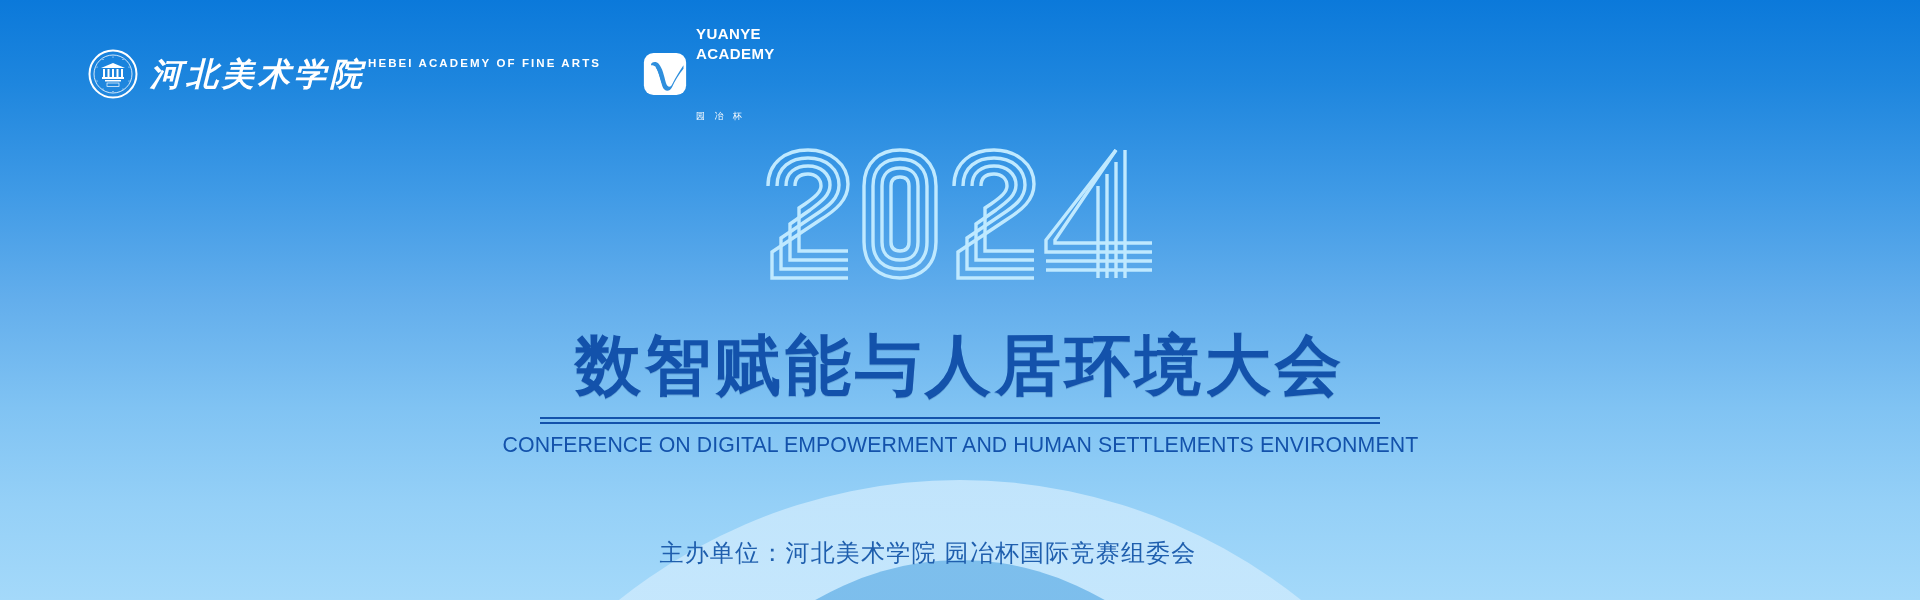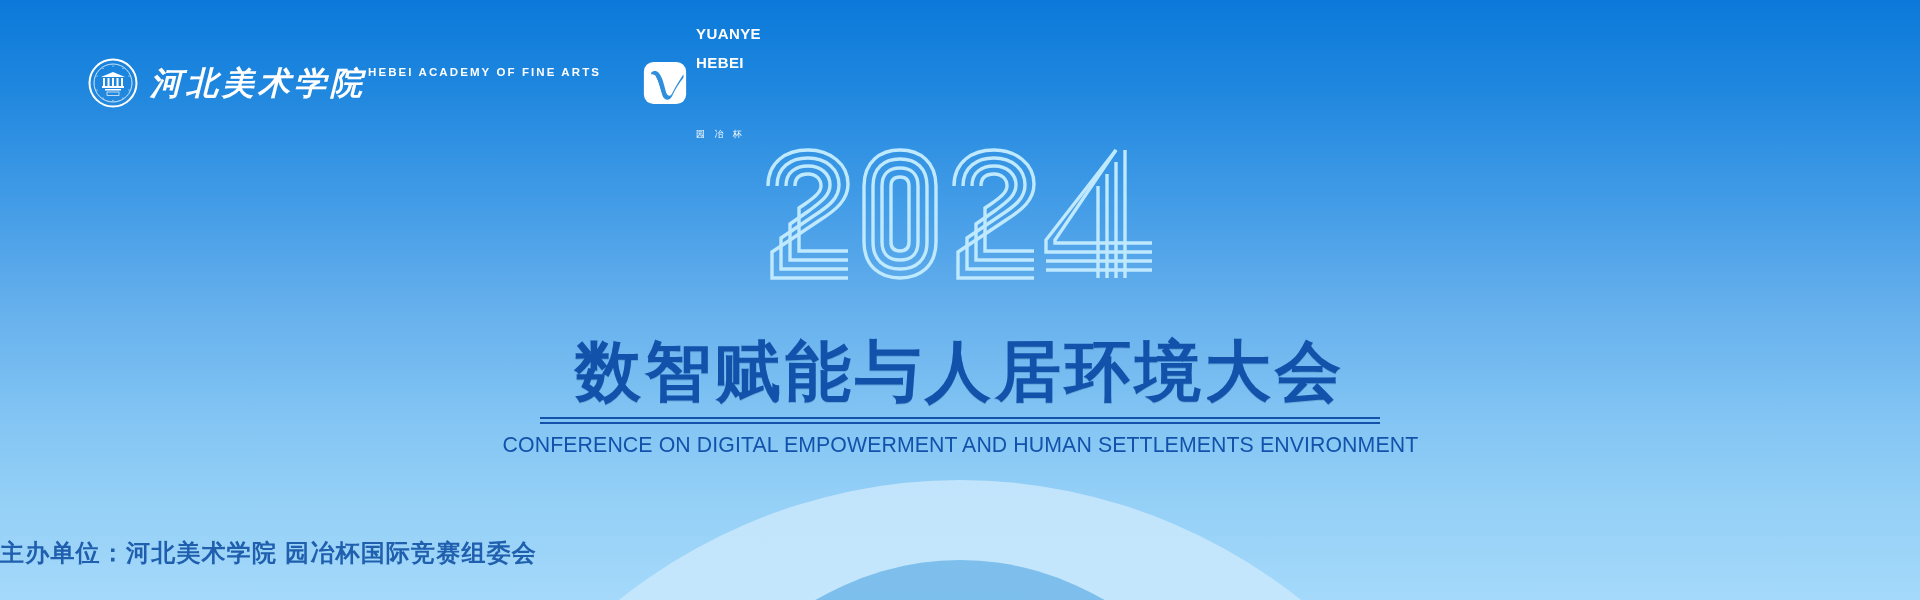--- a/index.html
+++ b/index.html
@@ -83,21 +83,21 @@
     gap: 9px;
   }
   .yy-mark {
     width: 44px; height: 44px;
     flex: 0 0 44px;
   }
   .yy-text {
     display: flex;
     flex-direction: column;
     justify-content: flex-start;
-    gap: 13px;
+    gap: 4px;
   }
   .yy-l1, .yy-l2 {
     font-weight: 700;
     font-size: 15px;
     line-height: 16px;
     letter-spacing: 0.4px;
     color: #ffffff;
     white-space: nowrap;
   }
   .yy-l3 {
@@ -124,21 +124,21 @@
   .headline-block {
     position: absolute;
     left: 0;
     top: 334px;
     width: 1920px;
     display: flex;
     flex-direction: column;
     align-items: center;
   }
   .title-cn {
-    font-family: Liberation Sans, sans-serif;
+    font-family: Liberation Mono, monospace;
     font-weight: 700;
     font-size: 66px;
     line-height: 74px;
     letter-spacing: 4px;
     color: #1352ab;
     white-space: nowrap;
     text-shadow: 0 1px 0 rgba(10,50,110,0.18);
   }
   .rules {
     width: 840px;
@@ -163,27 +163,27 @@
     white-space: nowrap;
     transform: scaleX(0.99);
   }
 
   
   .organizer {
     position: absolute;
     left: 0;
     top: 538px;
     width: 1856px;
+    text-align: center;
     font-family: "Liberation Sans", "DejaVu Sans", sans-serif;
     font-size: 24px;
     line-height: 30px;
     letter-spacing: 1.2px;
     color: #1f5fae;
     white-space: nowrap;
-    font-weight: bold;
   }
 </style>
 </head>
 <body>
 
 <div class="banner">
 
   <svg class="arc-layer" viewBox="0 0 1920 600" width="1920" height="600" aria-hidden="true">
     <defs>
       <linearGradient id="arcLightGrad" x1="0" y1="0" x2="0" y2="1">
@@ -238,21 +238,21 @@
     <div class="logo-yuanye">
       <svg class="yy-mark" viewBox="0 0 100 100" aria-hidden="true">
         <rect x="2" y="2" width="96" height="96" rx="22" ry="22" fill="#ffffff"></rect>
         <path d="M18 30 C18 22 30 20 36 27 C44 36 48 54 52 70 C55 80 62 82 66 74
                  C74 58 84 42 92 30 L92 38 C82 50 72 66 66 80
                  C60 92 48 90 44 78 C38 58 34 40 28 33 C24 29 18 30 18 30 Z" fill="#2f8fdd"></path>
         <path d="M30 34 C36 42 40 56 44 70" fill="none" stroke="#2f8fdd" stroke-width="3"></path>
       </svg>
       <div class="yy-text">
         <div class="yy-l1">YUANYE</div>
-        <div class="yy-l2">HEBEI</div>
+        <div class="yy-l2">ACADEMY</div>
         <div class="yy-l3">园 冶 杯</div>
       </div>
     </div>
 
   </div>
 
   <div class="year-wrap">
     <svg class="year-svg" width="400" height="150" viewBox="0 0 400 150" aria-hidden="true">
       <defs>
 

